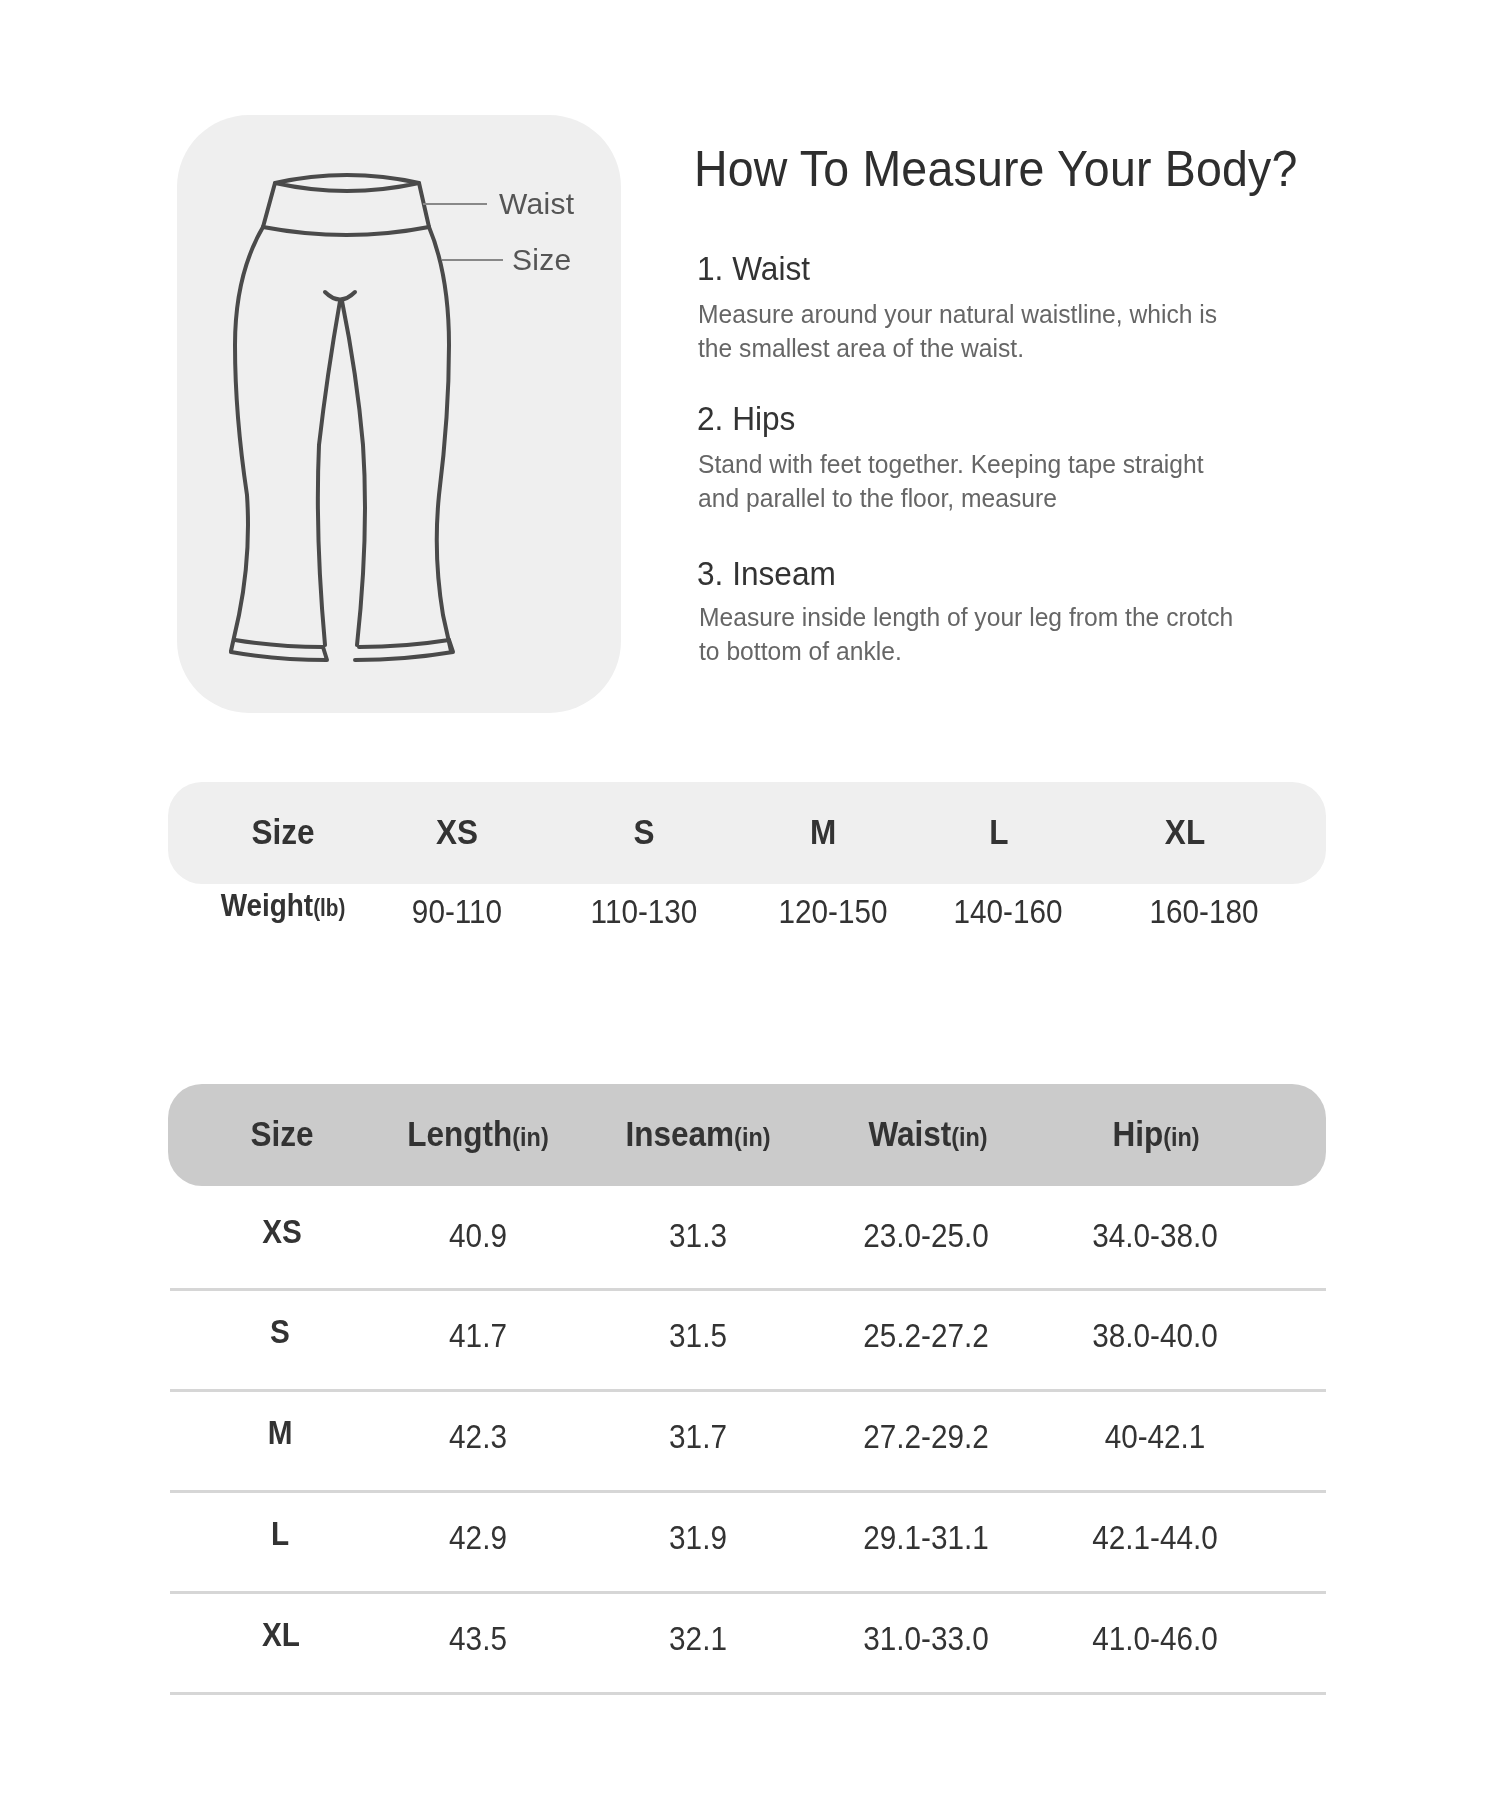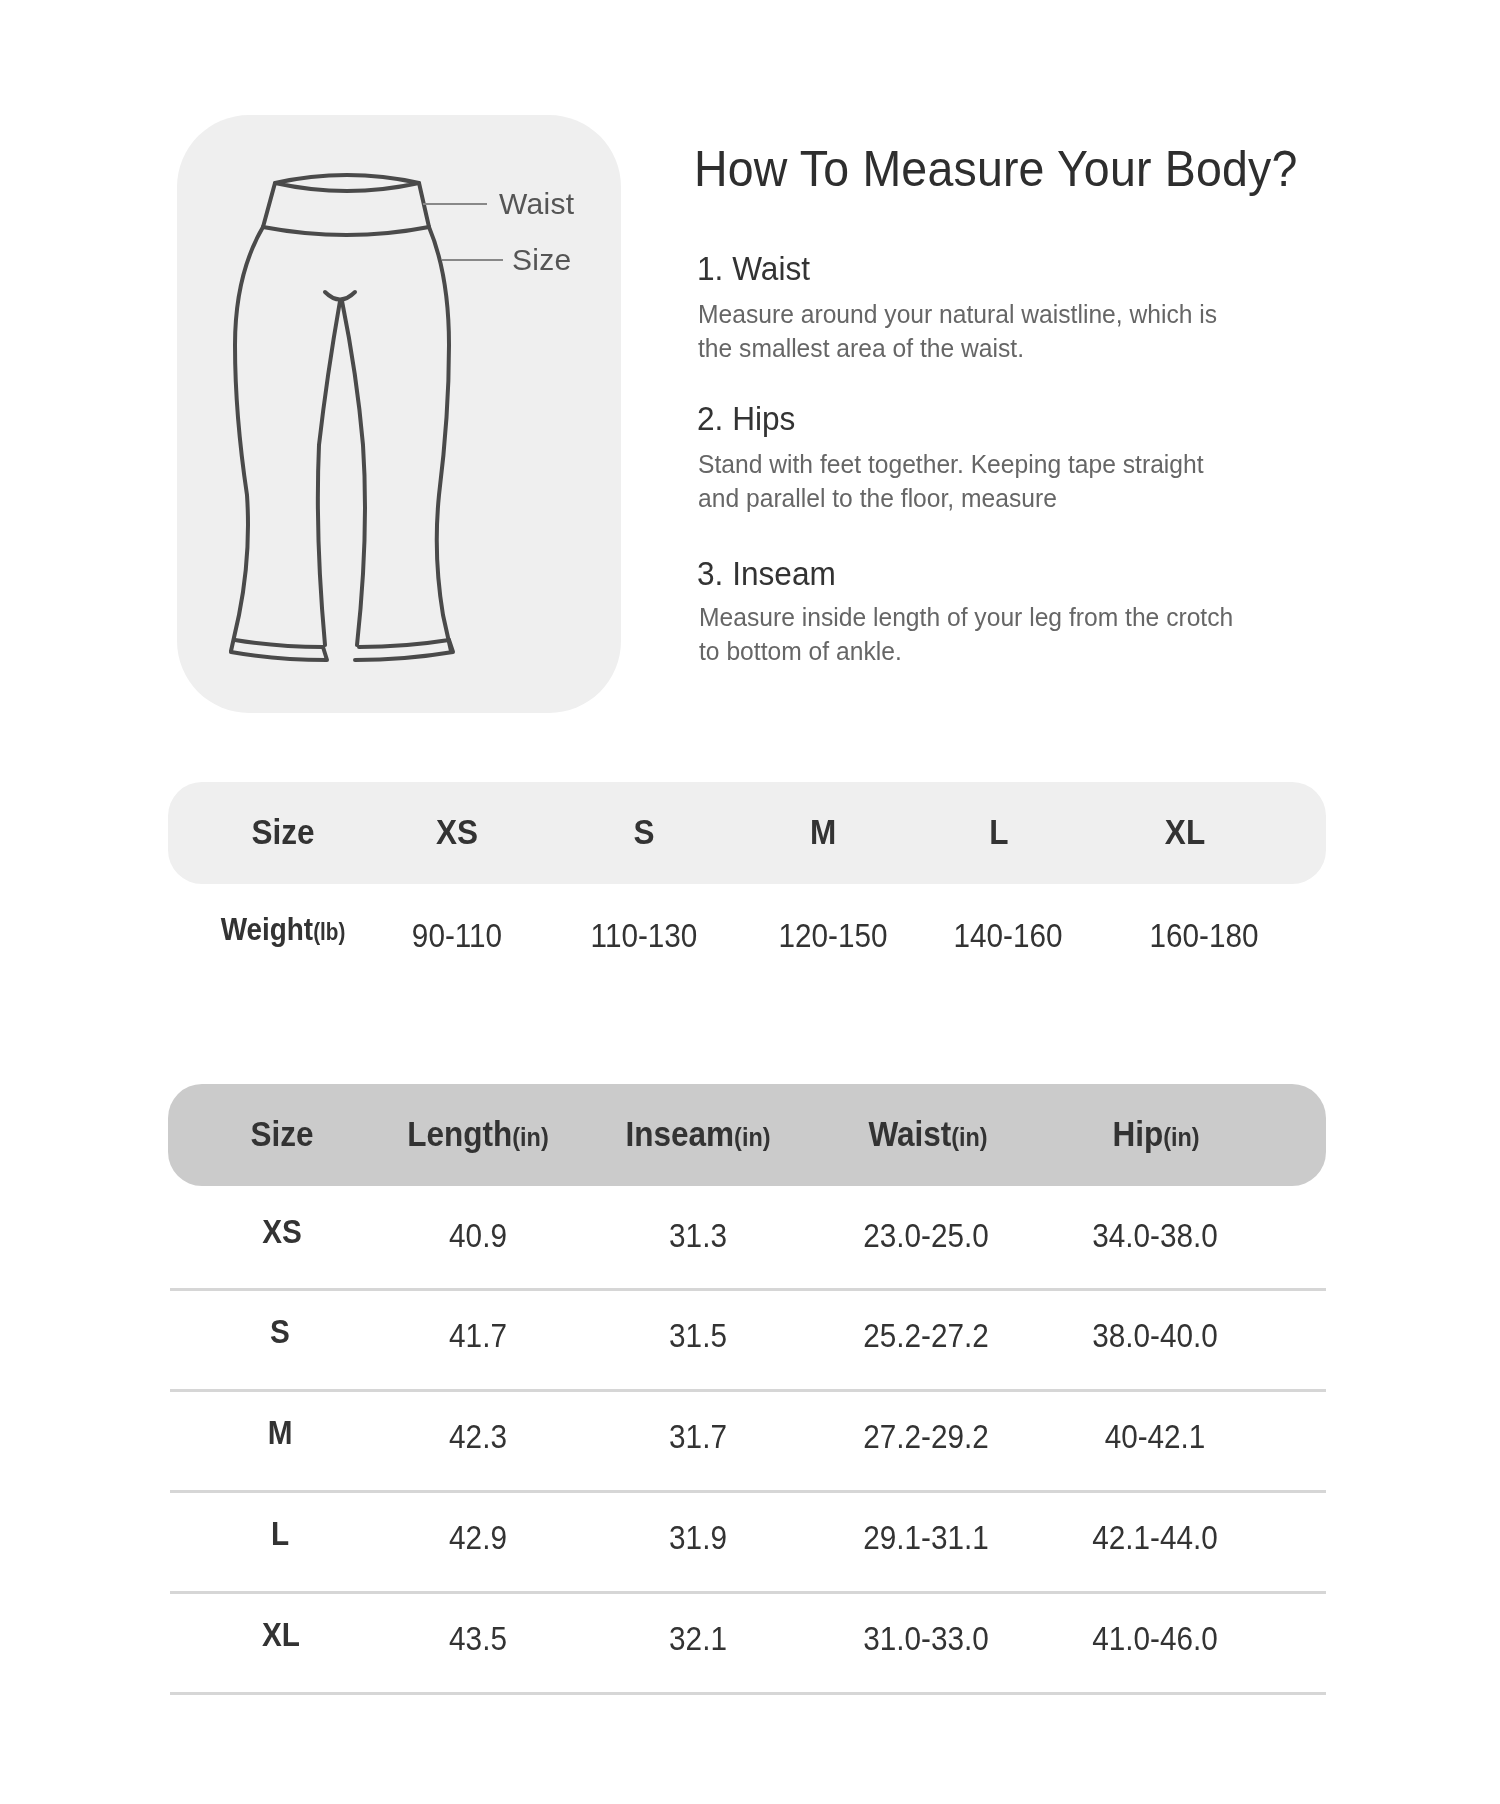--- a/index.html
+++ b/index.html
@@ -89,21 +89,21 @@
 
 <div class="abs band light" style="top:782px;">
   <span class="cell hdr" style="left:115px; top:30px;">Size</span>
   <span class="cell hdr" style="left:289px; top:30px;">XS</span>
   <span class="cell hdr" style="left:476px; top:30px;">S</span>
   <span class="cell hdr" style="left:655px; top:30px;">M</span>
   <span class="cell hdr" style="left:831px; top:30px;">L</span>
   <span class="cell hdr" style="left:1017px; top:30px;">XL</span>
 </div>
 
-<div class="abs" style="left:168px; top:900px; width:1158px; height:70px;text-decoration:underline;">
+<div class="abs" style="left:168px; top:876px; width:1158px; height:70px;text-decoration:underline;">
   <span class="cell wt-label" style="left:115px; top:12px;"><span>Weight</span><span class="unit">(lb)</span></span>
   <span class="cell val" style="left:289px; top:17px;">90-110</span>
   <span class="cell val" style="left:476px; top:17px;">110-130</span>
   <span class="cell val" style="left:665px; top:17px;">120-150</span>
   <span class="cell val" style="left:840px; top:17px;">140-160</span>
   <span class="cell val" style="left:1036px; top:17px;">160-180</span>
 </div>
 
 <div class="abs band dark" style="top:1084px;">
   <span class="cell hdr" style="left:114px; top:30px;">Size</span>

